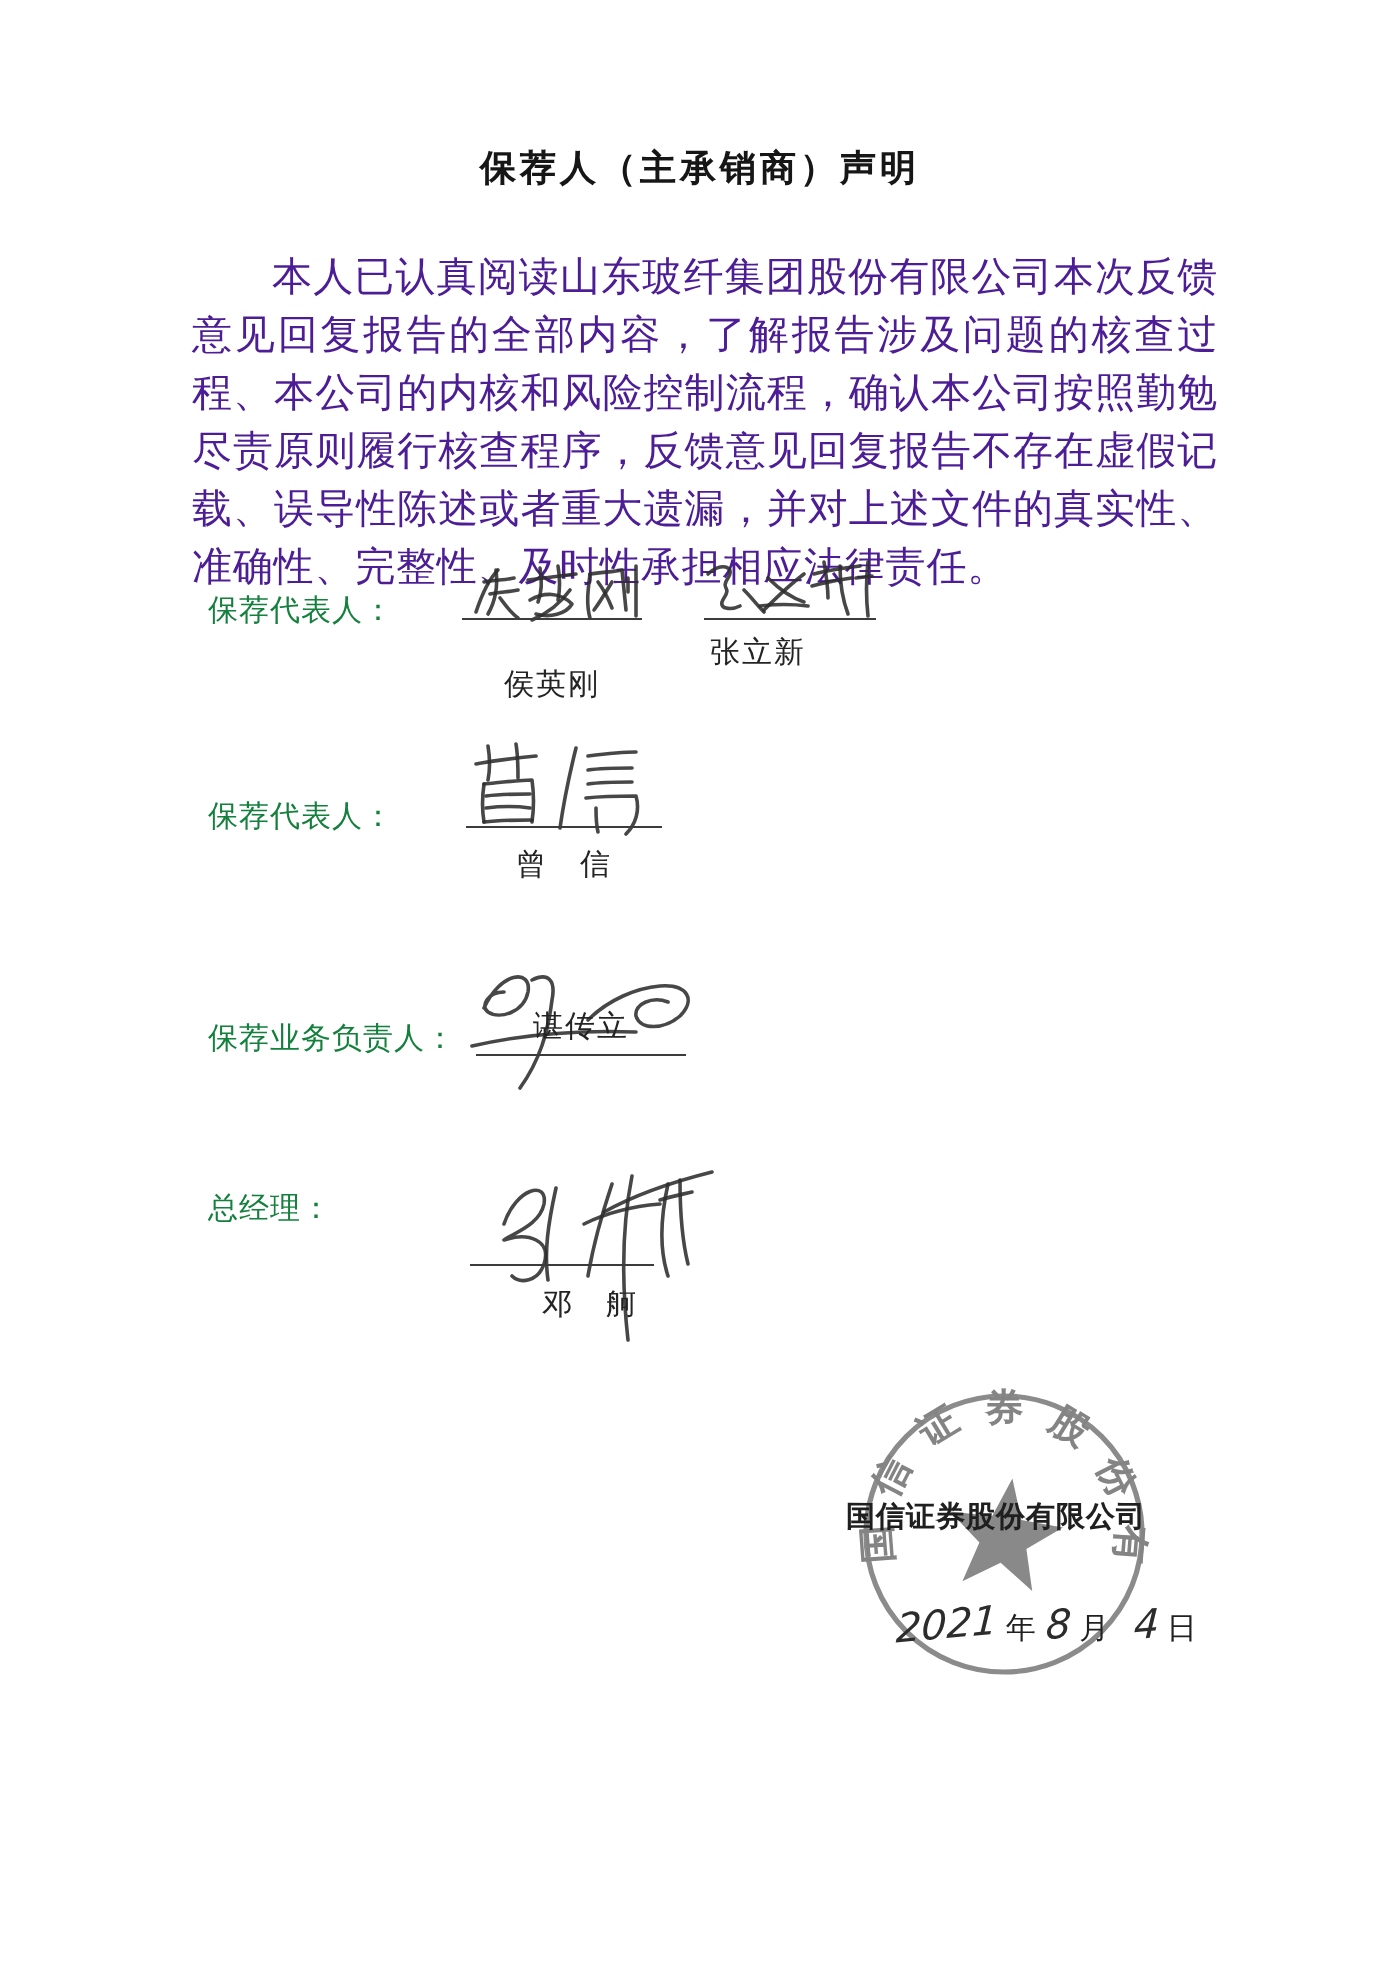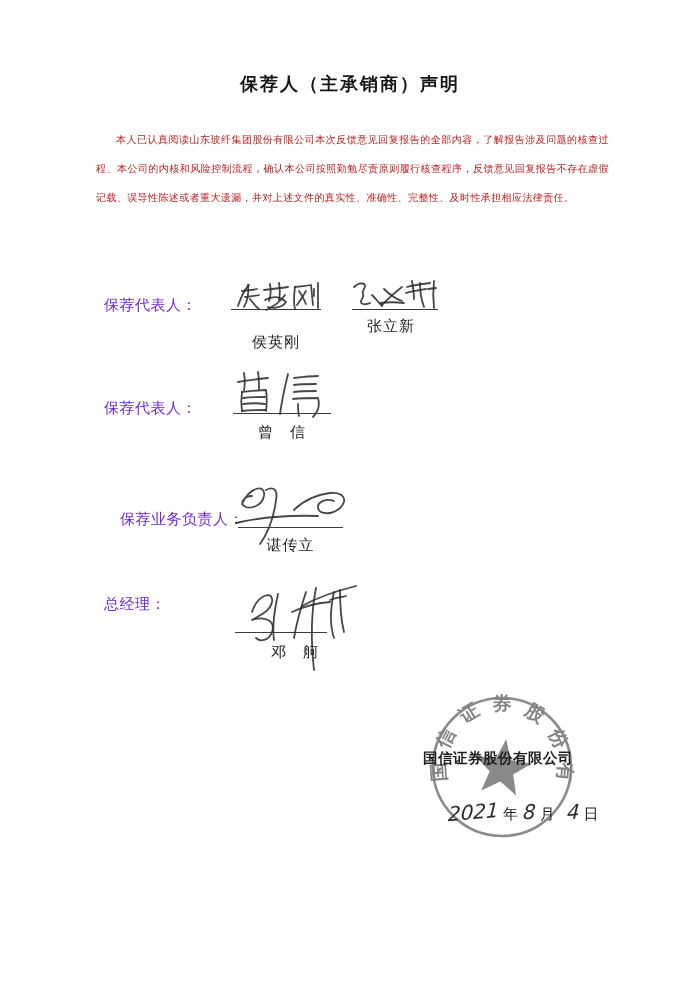--- a/index.html
+++ b/index.html
@@ -17,32 +17,32 @@
     top: 72px; left: 0; width: 700px;
     text-align: center;
     font-family: "Liberation Sans", "DejaVu Sans", sans-serif;
     font-weight: 700;
     font-size: 18px;
     letter-spacing: 2px;
     color: #161616;
   }
   .doc-body {
     top: 125px; left: 96px; width: 513px;
-    font-size: 10px;
+    font-size: 20px;
     line-height: 29px;
     text-align: justify;
     text-align-last: left;
     text-indent: 2em;
     letter-spacing: 0.4px;
-    color: #b91c1c;
+    color: #4c1d95;
   }
   .sig-label {
     font-size: 15px;
     letter-spacing: 0.5px;
-    color: #6d28d9;
+    color: #15803d;
     white-space: nowrap;
     text-align: right;
   }
   .sig-line {
     border-bottom: 1.6px solid #3c3c3c;
     height: 0;
   }
   .sig-name {
     font-size: 15px;
     text-align: center;
@@ -133,21 +133,21 @@
     <path d="M52,8 C44,14 38,20 32,26"></path>
     <path d="M30,24 C38,23 46,23 54,24"></path>
     <path d="M57,8 C64,6 72,5 80,4"></path>
     <path d="M62,2 C63,8 64,14 64,20"></path>
     <path d="M56,14 C63,12 70,11 76,10"></path>
     <path d="M70,4 C70,12 71,20 74,28"></path>
     <path d="M84,2 C83,11 83,20 84,29"></path>
     <path d="M78,10 L86,9"></path>
   </svg>
   <div class="abs sig-line" style="top:309px; left:352px; width:86px;"></div>
-  <div class="abs sig-name" style="top:317px; left:348px; width:86px;">张立新</div>
+  <div class="abs sig-name" style="top:317px; left:336px; width:86px;">张立新</div>
 
   <div class="abs sig-label" style="top:399px; left:104px;">保荐代表人：</div>
   <svg class="abs sig-svg" style="top:368px; left:230px;" width="100" height="50" viewBox="0 0 100 50">
     <path d="M8,14 C18,12 28,11 38,10"></path>
     <path d="M14,5 C15,11 15,17 14,22"></path>
     <path d="M28,4 C29,10 29,16 29,21"></path>
     <path d="M12,24 C11,31 11,37 12,43"></path>
     <path d="M12,24 C22,23 30,22 36,22 C37,29 37,36 36,43"></path>
     <path d="M12,43 C20,42 28,42 36,42"></path>
     <path d="M13,30 C21,29 28,29 35,29"></path>
@@ -155,29 +155,29 @@
     <path d="M58,6 C55,18 52,32 50,46"></path>
     <path d="M64,10 C72,9 80,8 88,8"></path>
     <path d="M64,17 C71,16 79,16 86,16"></path>
     <path d="M64,24 C71,23 79,23 86,23"></path>
     <path d="M63,31 C72,30 81,30 88,30 C90,37 88,44 83,49"></path>
     <path d="M68,36 C68,40 68,44 69,48"></path>
   </svg>
   <div class="abs sig-line" style="top:413px; left:233px; width:98px;"></div>
   <div class="abs sig-name" style="top:423px; left:233px; width:98px;font-family:Liberation Serif, serif;">曾　信</div>
 
-  <div class="abs sig-label" style="top:510px; left:104px;margin-left:16px;">保荐业务负责人：</div>
+  <div class="abs sig-label" style="top:510px; left:104px;">保荐业务负责人：</div>
   <svg class="abs sig-svg" style="top:482px; left:232px;" width="130" height="66" viewBox="0 0 130 66">
     <path d="M10,22 C18,4 34,2 32,14 C30,24 18,28 12,24 C8,21 12,14 20,14"></path>
     <path d="M34,8 C42,4 46,8 44,18 C42,34 38,48 28,62"></path>
     <path d="M4,41 C30,35 58,33 86,34"></path>
     <path d="M62,28 C72,18 86,12 98,11 C112,10 116,18 108,26 C100,33 88,33 86,26 C85,20 94,16 102,19"></path>
   </svg>
   <div class="abs sig-line" style="top:527px; left:238px; width:105px;"></div>
-  <div class="abs sig-name" style="top:536px; left:238px; width:105px;">谌传立</div>
+  <div class="abs sig-name" style="top:504px; left:238px; width:105px;">谌传立</div>
 
   <div class="abs sig-label" style="top:595px; left:104px;">总经理：</div>
   <svg class="abs sig-svg" style="top:584px; left:244px;" width="120" height="88" viewBox="0 0 120 88">
     <path d="M8,28 C14,10 30,6 28,18 C26,28 14,32 8,36 C20,32 32,36 28,48 C25,57 16,58 12,54"></path>
     <path d="M34,10 C30,28 28,42 30,56"></path>
     <path d="M62,8 C56,26 52,42 50,54"></path>
     <path d="M48,28 C60,22 74,19 86,18"></path>
     <path d="M72,4 C68,24 66,50 70,86"></path>
     <path d="M90,8 C86,26 86,42 90,54"></path>
     <path d="M86,16 C92,14 98,13 102,12"></path>

